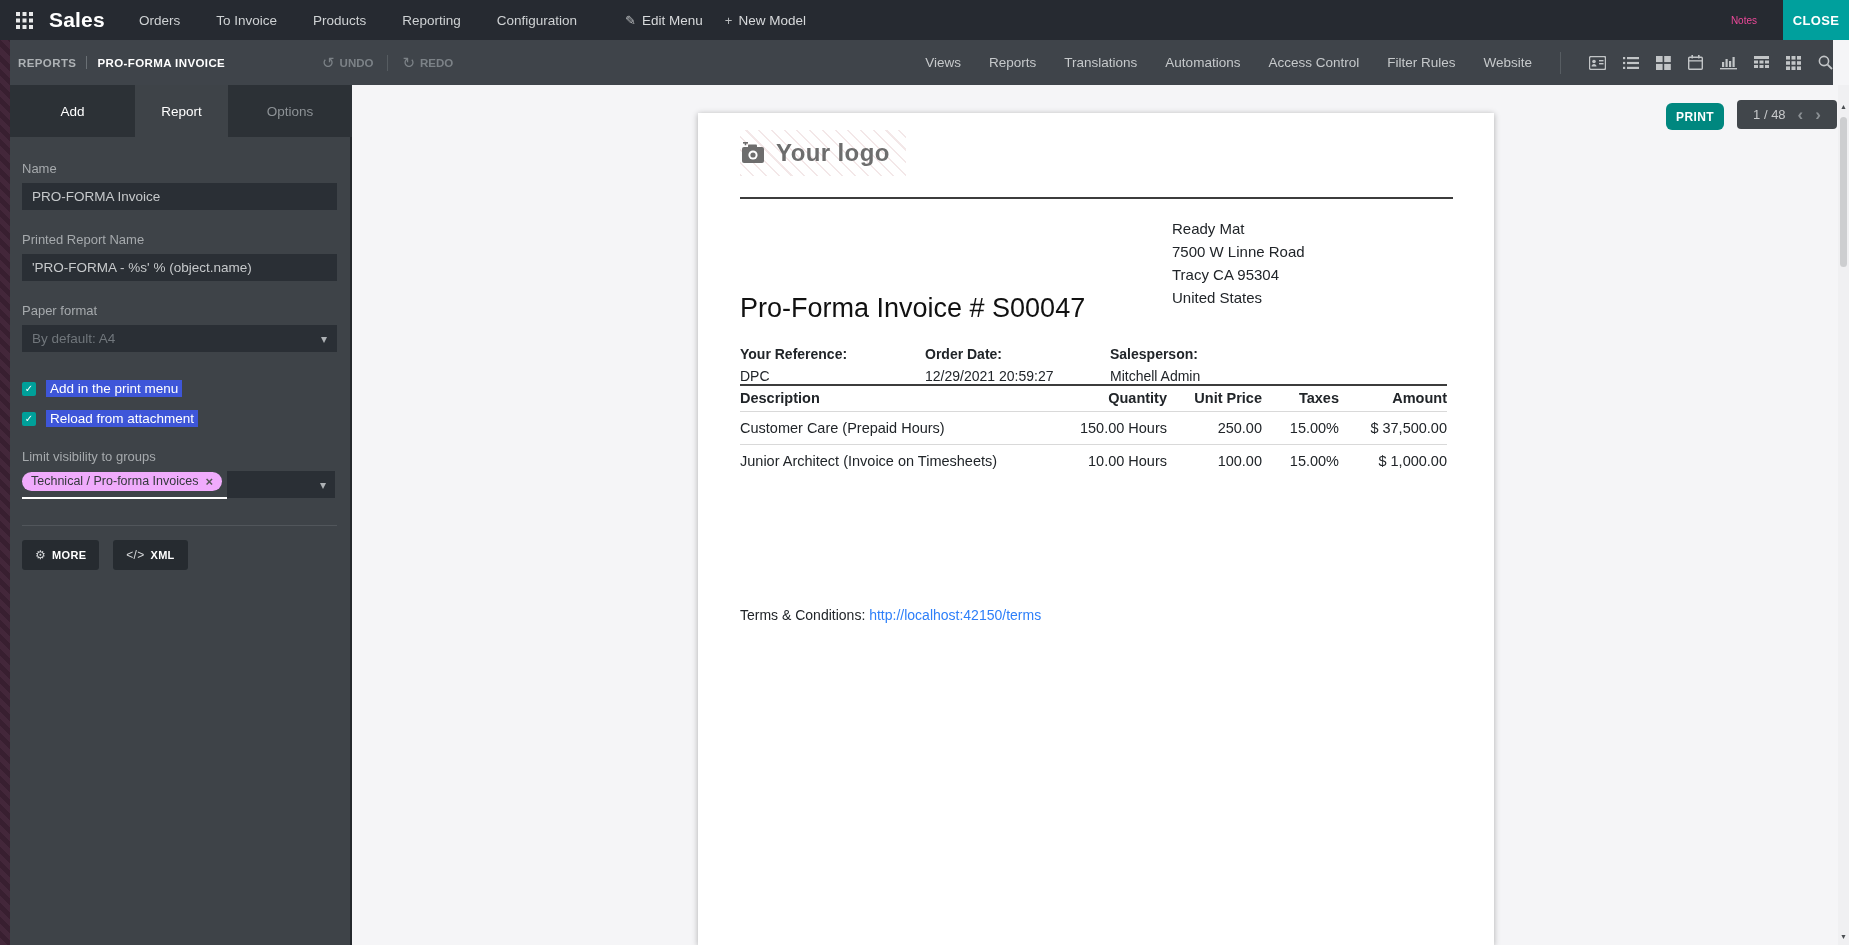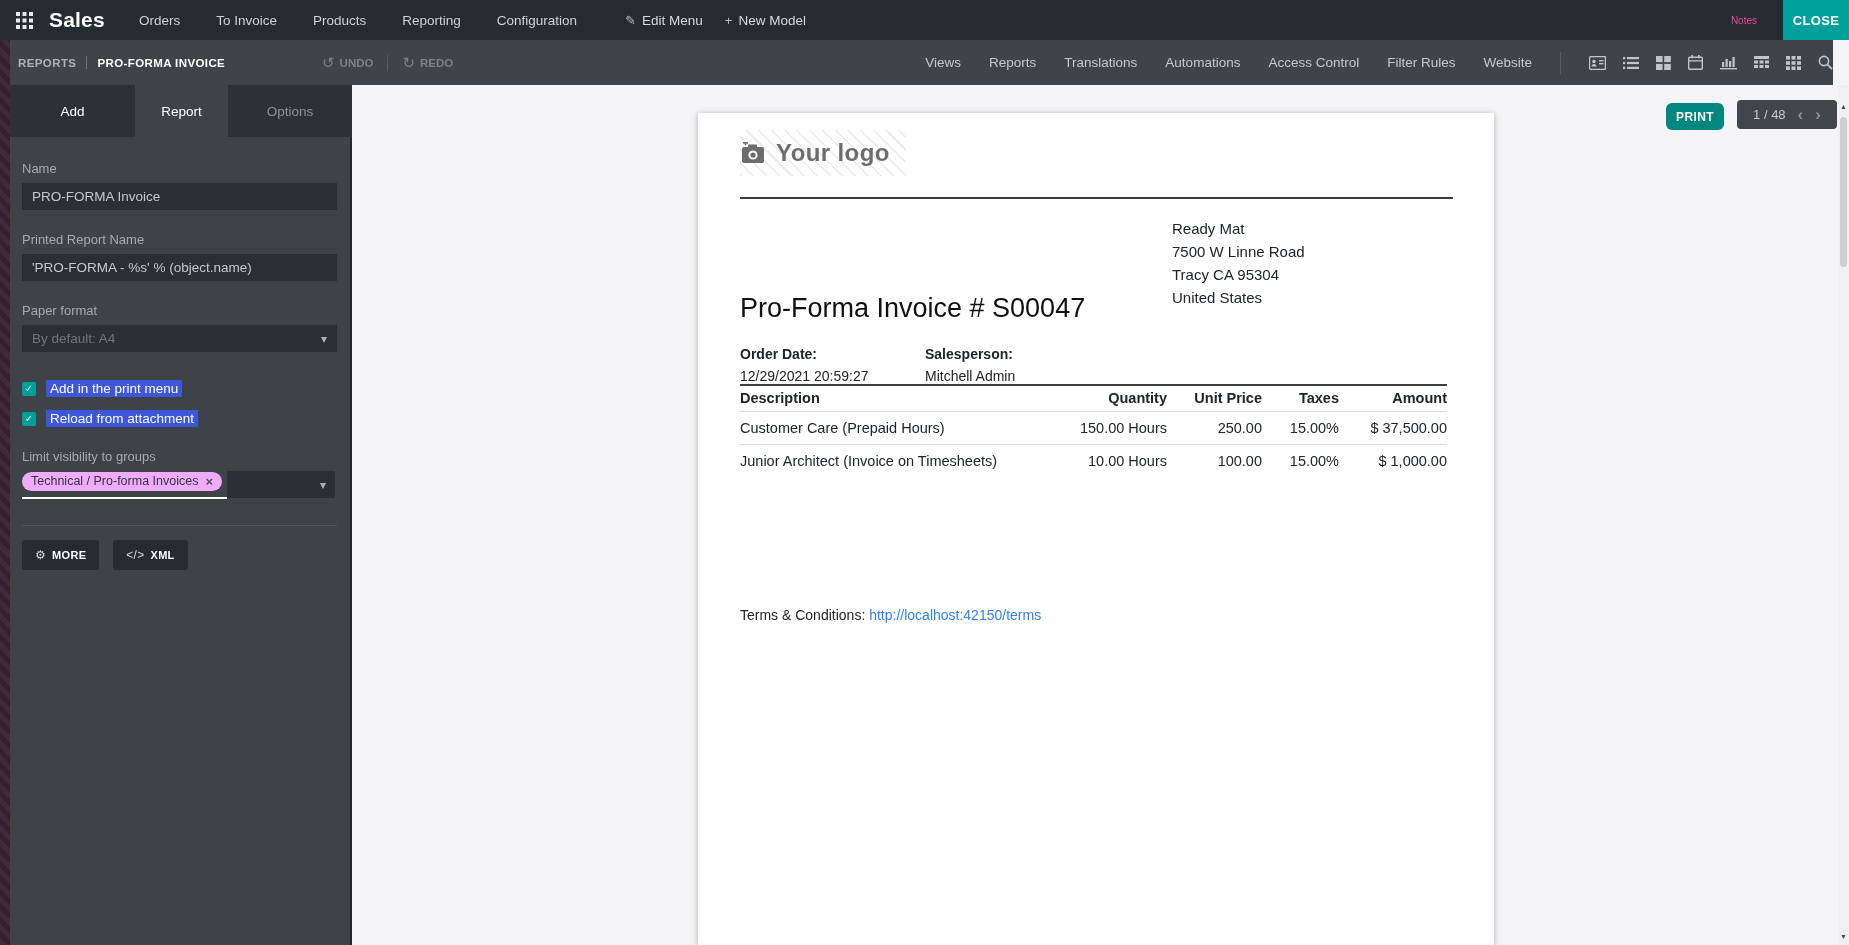--- a/index.html
+++ b/index.html
@@ -400,20 +400,24 @@
   <div class="addr">
     <div>Ready Mat</div>
     <div>7500 W Linne Road</div>
     <div>Tracy CA 95304</div>
     <div>United States</div>
   </div>
 
   <div class="inv-title">Pro-Forma Invoice # S00047</div>
 
   <div class="info-row">
+    <div class="info-col">
+      <div class="lbl">Your Reference:</div>
+      <div>DPC</div>
+    </div>
     <div class="info-col">
       <div class="lbl">Order Date:</div>
       <div>12/29/2021 20:59:27</div>
     </div>
     <div class="info-col">
       <div class="lbl">Salesperson:</div>
       <div>Mitchell Admin</div>
     </div>
   </div>
 

